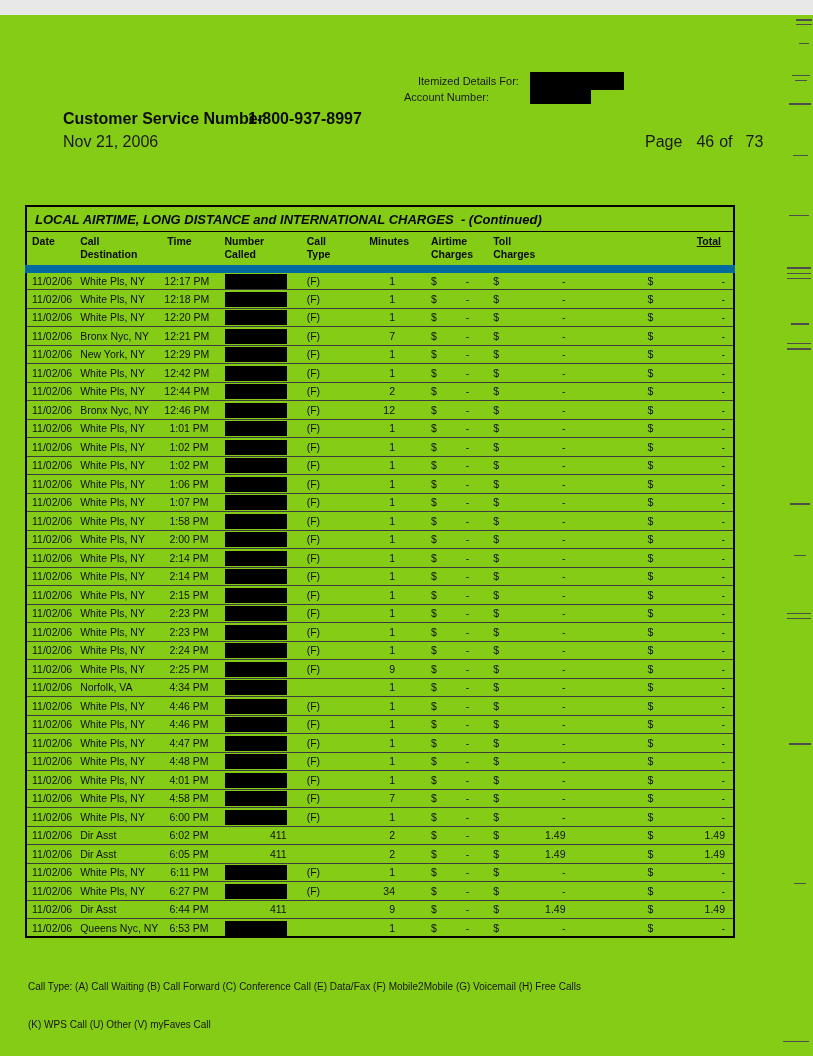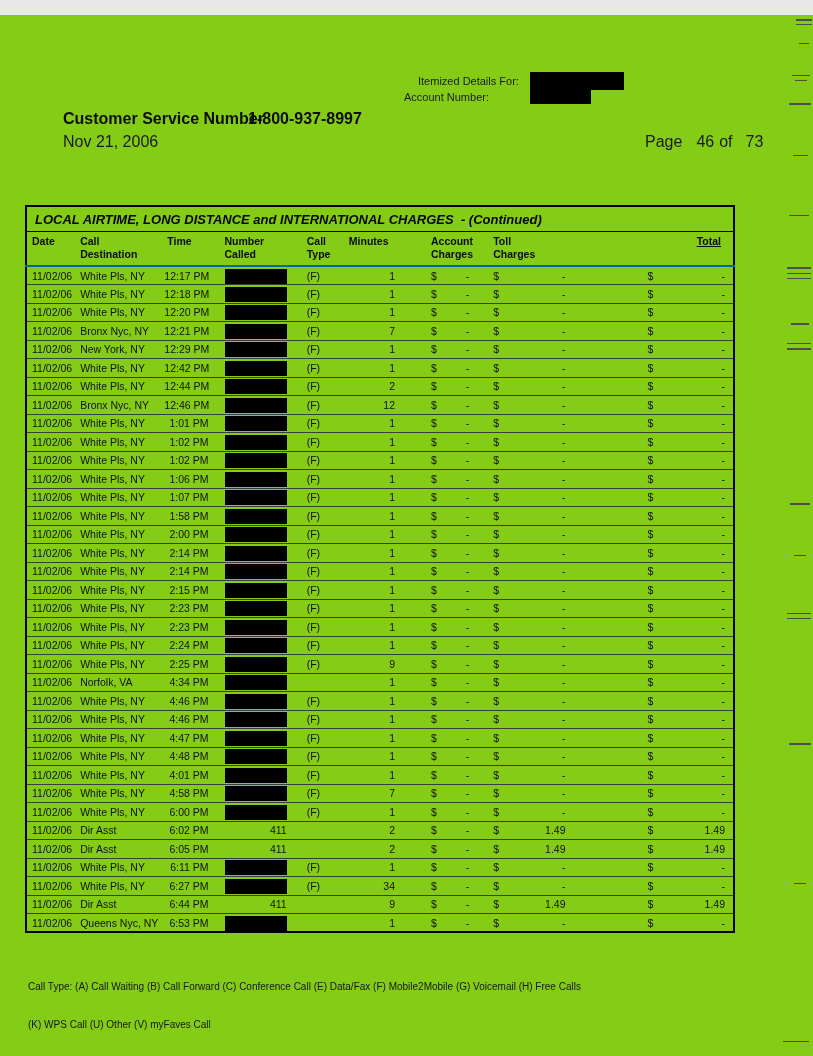--- a/index.html
+++ b/index.html
@@ -25,28 +25,28 @@
     border:2px solid #000;
   }
   .title-cell {
     text-align:left; font-size:13px; font-weight:bold; font-style:italic;
     padding:5px 8px 4px 8px; border-bottom:1px solid #000; white-space:pre;
     color:#050505;
   }
   tr.colrow th {
     font-size:10.5px; font-weight:bold; vertical-align:top;
     padding-top:3px; padding-bottom:4px; line-height:13px;
-    border-bottom:2px solid #0369a1; color:#0a0a0a;
+    border-bottom:8px solid #0369a1; color:#0a0a0a;
   }
   th.col0 { text-align:left; padding-left:5px; }
   th.col1 { text-align:left; padding-left:2px; }
   th.col2 { text-align:left; padding-left:3px; }
   th.col3 { text-align:left; padding-left:2px; }
   th.col4 { text-align:left; padding-left:12px; }
-  th.col5 { text-align:left; }
+  th.col5 { text-align:right; }
   th.col6 { text-align:left; padding-left:22px; }
   th.col7 { text-align:left; padding-left:9px; }
   th.col8 { text-align:right; padding-right:12px;text-decoration:underline; }
 
   tbody td {
     height:18.5px; font-size:10.5px; line-height:14px; vertical-align:middle;
     border-top:1px solid #3c3c3c; overflow:hidden; white-space:nowrap;
     color:#101010;
   }
   .c-date  { text-align:left;  padding-left:5px; }
@@ -117,21 +117,21 @@
             <div>Called</div>
           </th>
           <th class="col4">
             <div>Call</div>
             <div>Type</div>
           </th>
           <th class="col5">
             <div>Minutes</div>
           </th>
           <th class="col6">
-            <div>Account</div>
+            <div>Airtime</div>
             <div>Charges</div>
           </th>
           <th class="col7">
             <div>Toll</div>
             <div>Charges</div>
           </th>
           <th class="col8">
             <div>Total</div>
           </th>
         </tr>

